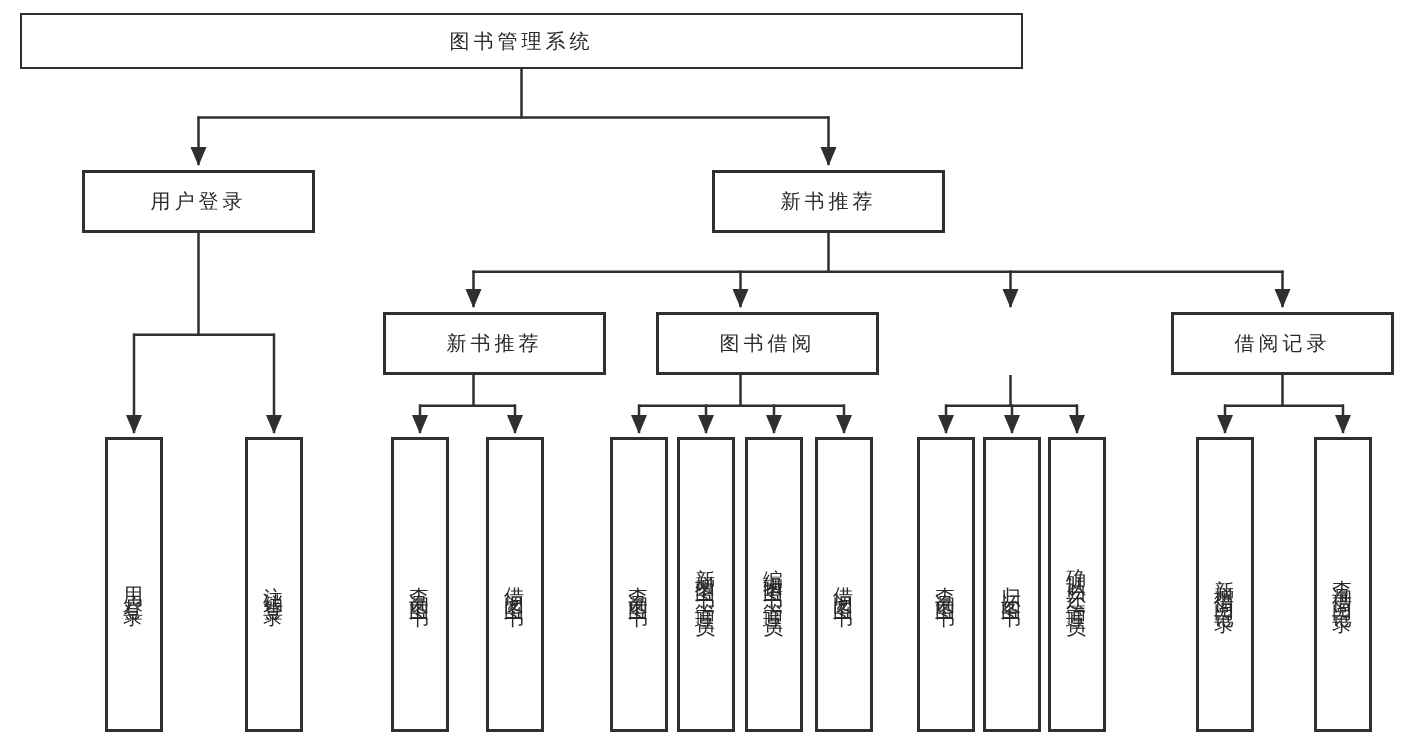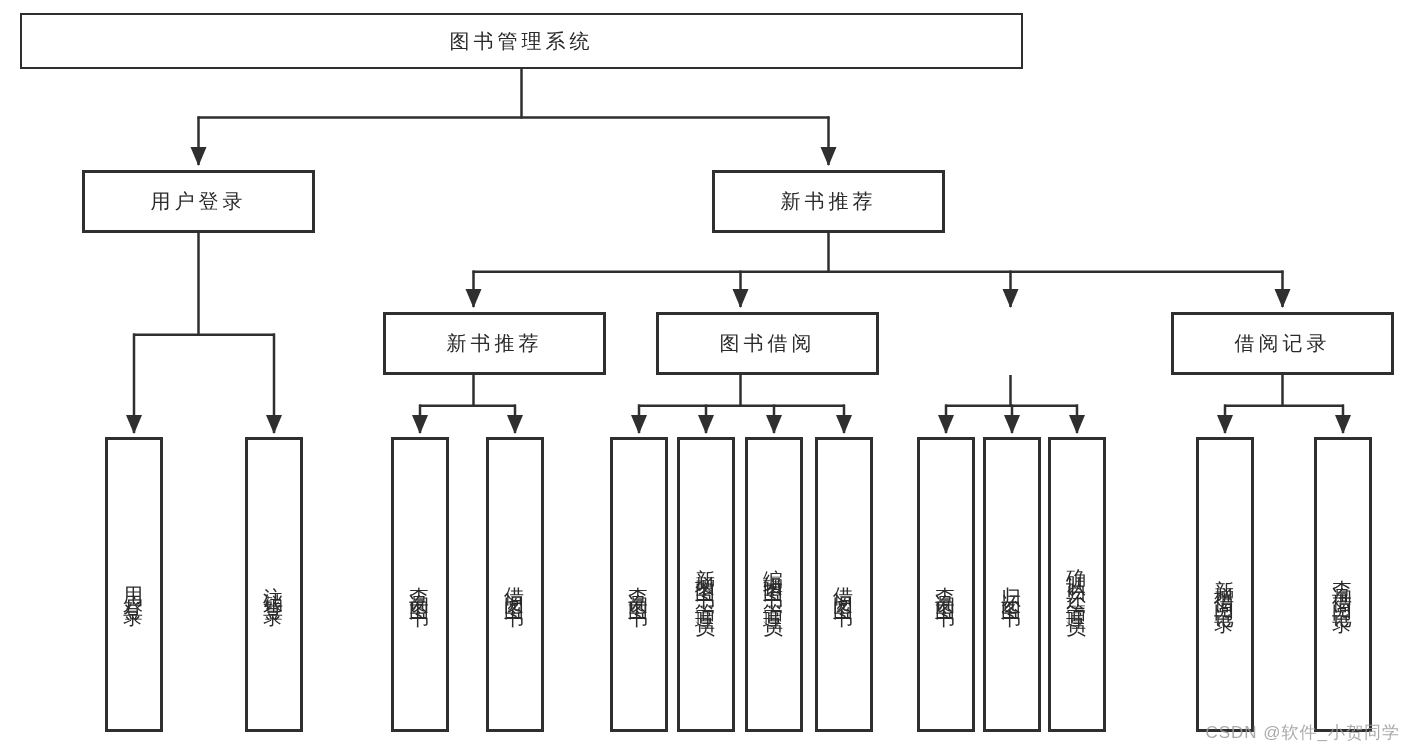--- a/index.html
+++ b/index.html
@@ -177,14 +177,13 @@
     <span class="v-label">确认归还（管理员）</span>
   </div>
 
   <div class="node leaf" style="left:1196px;">
     <span class="v-label">新增借阅记录</span>
   </div>
   <div class="node leaf" style="left:1314px;">
     <span class="v-label">查询借阅记录</span>
   </div>
 
-  <div class="watermark">CSDN @软件_小贺同学</div>
 </div>
 
 </body></html>

